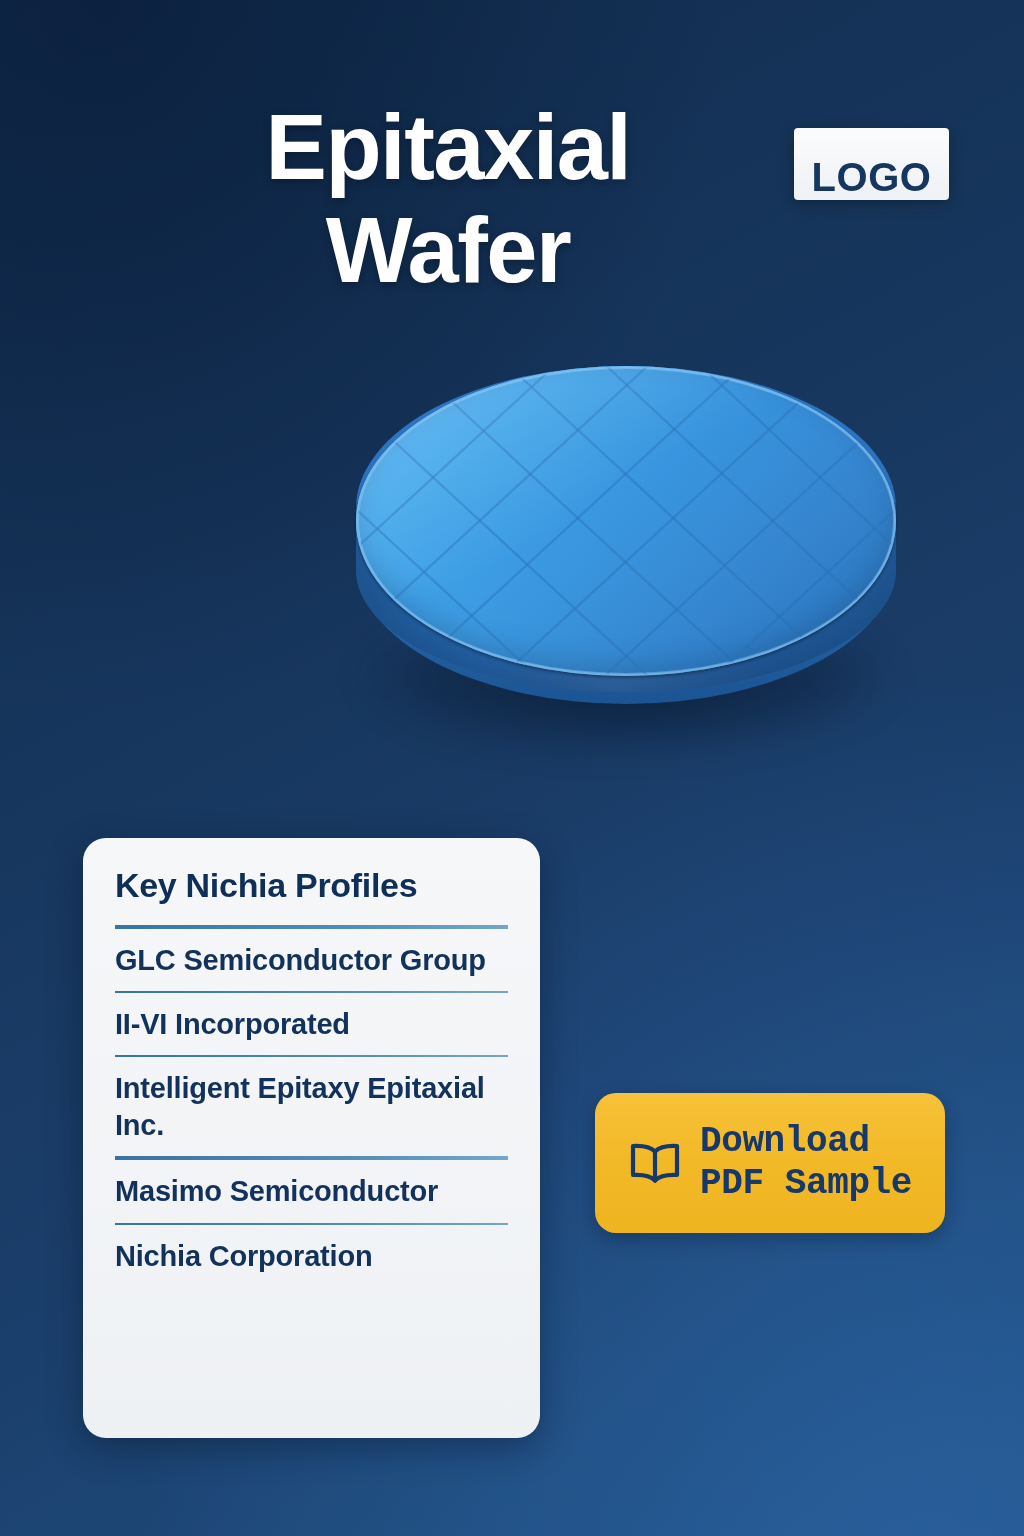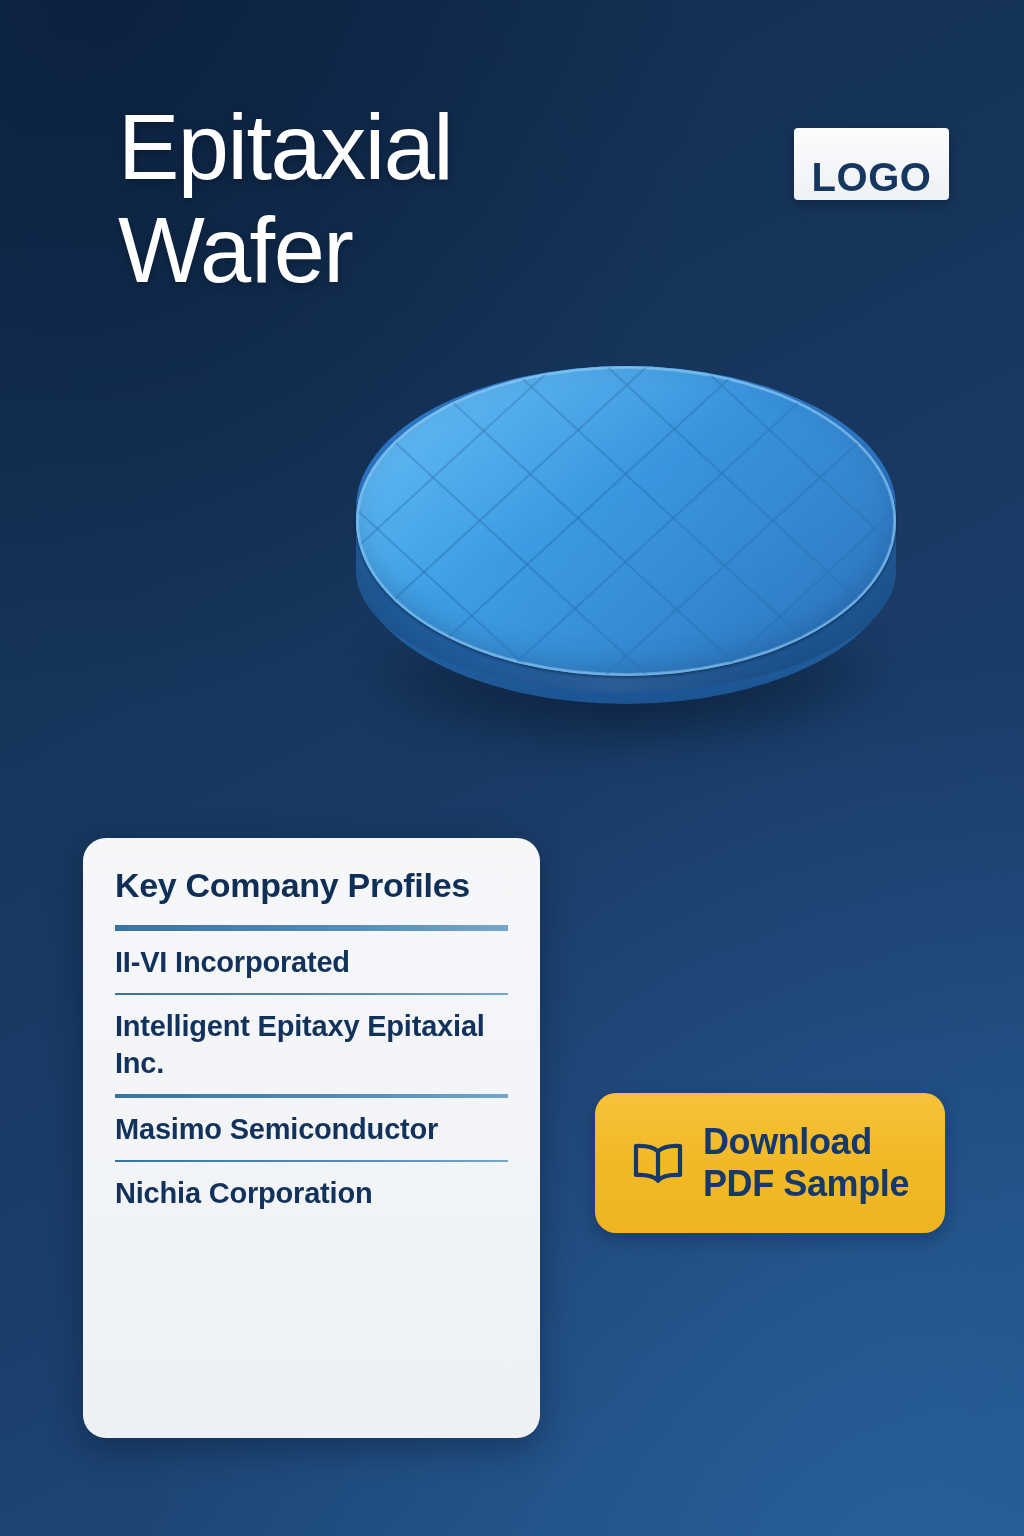--- a/index.html
+++ b/index.html
@@ -20,25 +20,26 @@
     overflow:hidden;
   }
 
   
   #title {
     position:absolute;
     left:118px; top:96px;
     width:660px;
     color:#FFFFFF;
     font-size:92px;
-    font-weight:normal;
+    font-weight:bold;
     line-height:1.12;
     letter-spacing:-1.5px;
     text-shadow:0 3px 10px rgba(0,0,0,0.30);
     white-space:pre-line;
+    text-align:center;
   }
 
   #logo-badge {
     position:absolute;
     right:75px; top:128px;
     width:155px; height:72px;
     background:linear-gradient(180deg,#FBFCFD 0%,#EEF1F5 100%);
     border-radius:4px;
     display:flex; align-items:flex-end; justify-content:center;
     box-shadow:0 4px 14px rgba(0,0,0,0.28);
@@ -152,20 +153,21 @@
     padding:0 22px;
   }
   #book-icon { flex:0 0 auto; line-height:0; }
   #btn-label {
     color:#16386B;
     font-size:36px;
     font-weight:bold;
     line-height:1.18;
     letter-spacing:-0.4px;
     white-space:pre-line;
+    font-family:Liberation Mono, monospace;
   }
 </style>
 </head>
 <body>
 
 <div id="poster">
 
   <div id="title">Epitaxial
 Wafer</div>
 
@@ -209,25 +211,26 @@
           <line x1="118" y1="-90" x2="-414" y2="400"></line>
           <line x1="24" y1="-80" x2="-508" y2="410"></line>
         </g>
         <ellipse clip-path="url(#discClip)" cx="270" cy="155" rx="268" ry="154" fill="url(#sheen)"></ellipse>
       </svg>
     </div>
     <div id="wafer-rim"></div>
   </div>
 
   <div id="company-card">
-    <div id="card-title">Key Company Profiles</div>
-    <div class="divider"></div>
-
-    <div class="divider"></div>
-
+    <div id="card-title">Key Nichia Profiles</div>
+    <div class="divider"></div>
+
+    <div class="divider"></div>
+
+    <div class="company-row">GLC Semiconductor Group</div>
     <div class="divider"></div>
 
     <div class="company-row">II-VI Incorporated</div>
     <div class="divider"></div>
 
     <div class="company-row">Intelligent Epitaxy Epitaxial Inc.</div>
     <div class="divider"></div>
 
     <div class="divider"></div>
 

